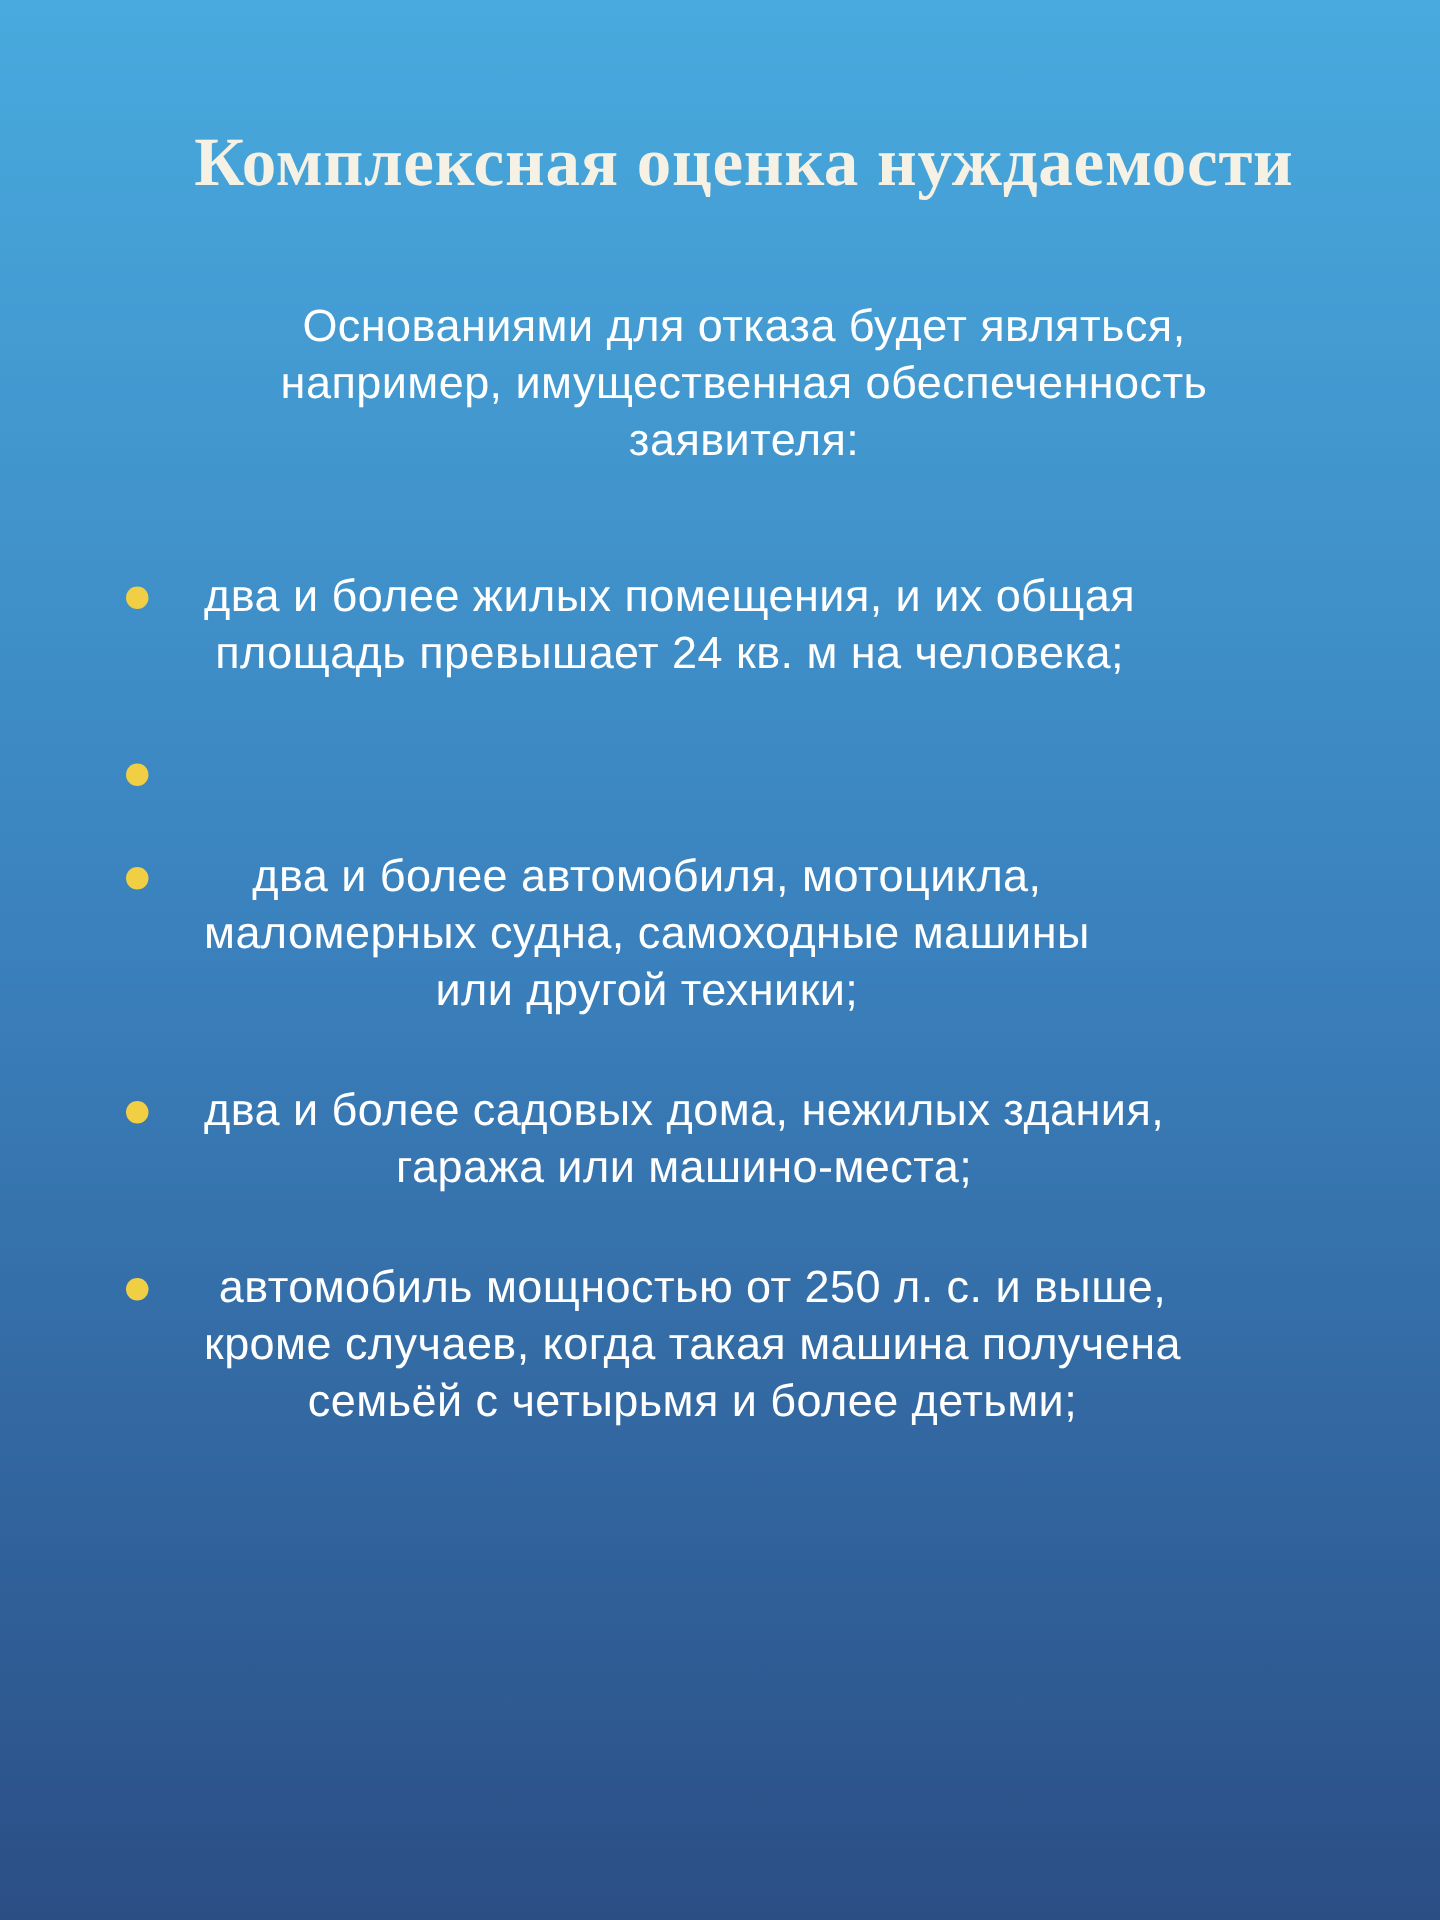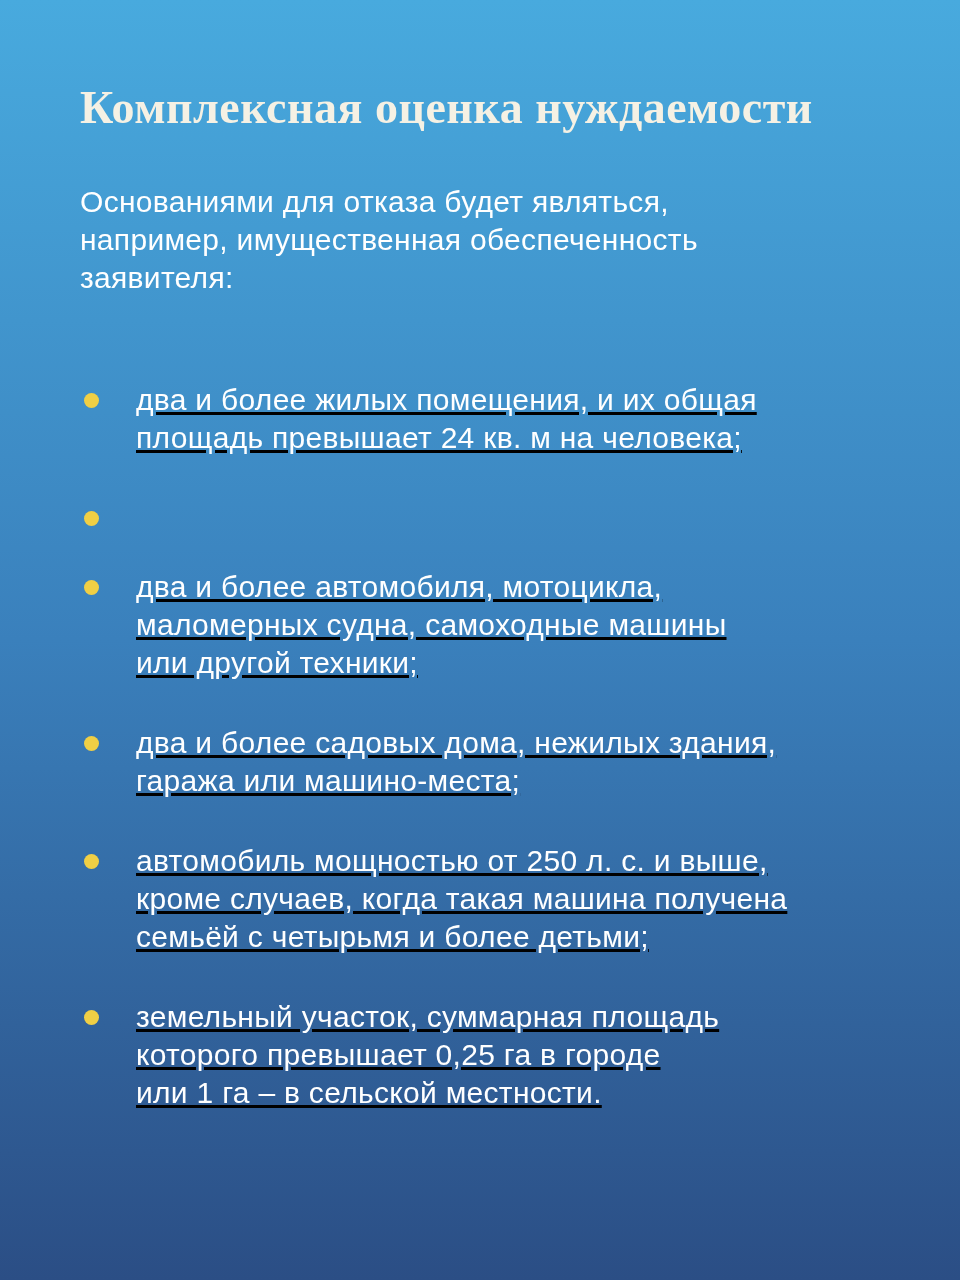--- a/index.html
+++ b/index.html
@@ -3,21 +3,21 @@
 <meta charset="utf-8">
 <style>
   :root {
     --bg-top: #48aade;
     --bg-mid: #3a80bc;
     --bg-bottom: #2b4e85;
     --title-color: #f5f1e4;
     --body-color: #ffffff;
     --dot-color: #f0cf45;
   }
-  * { margin: 0; padding: 0; box-sizing: border-box; }
+  * { margin: 0; padding: 0; box-sizing: border-box; text-align: center; }
   html, body { width: 960px; }
   body { font-family: "Liberation Sans", "DejaVu Sans", sans-serif; }
 
   .card {
     position: relative;
     width: 960px;
     height: 1280px;
     background: linear-gradient(180deg, var(--bg-top) 0%, var(--bg-mid) 50%, var(--bg-bottom) 100%);
     padding: 80px 48px 0 80px;
     overflow: hidden;
@@ -26,35 +26,34 @@
   .card-title {
     font-family: "Liberation Serif", "DejaVu Serif", serif;
     font-weight: 700;
     font-size: 46px;
     line-height: 1.2;
     letter-spacing: 0.5px;
     color: var(--title-color);
   }
 
   .intro {
-    margin-top: 48px;
+    margin-top: 64px;
     font-size: 30px;
     line-height: 38px;
     letter-spacing: 0.3px;
     color: var(--body-color);
     white-space: pre-line;
   }
 
   .criteria-list {
     list-style: none;
-    margin-top: 84px;
+    margin-top: 66px;
     display: flex;
     flex-direction: column;
     gap: 42px;
-    text-decoration: underline;
   }
 
   .criteria-item {
     display: flex;
     align-items: flex-start;
   }
 
   .bullet-dot {
     flex: 0 0 auto;
     width: 15px;
@@ -107,20 +106,14 @@
 гаража или машино-места;</span>
   </li>
 
   <li class="criteria-item">
     <span class="bullet-dot"></span>
     <span class="bullet-text">автомобиль мощностью от 250 л. с. и выше,
 кроме случаев, когда такая машина получена
 семьёй с четырьмя и более детьми;</span>
   </li>
 
-  <li class="criteria-item">
-    <span class="bullet-dot"></span>
-    <span class="bullet-text">земельный участок, суммарная площадь
-которого превышает 0,25 га в городе
-или 1 га – в сельской местности.</span>
-  </li>
 </ul>
 </div>
 
 </body></html>

